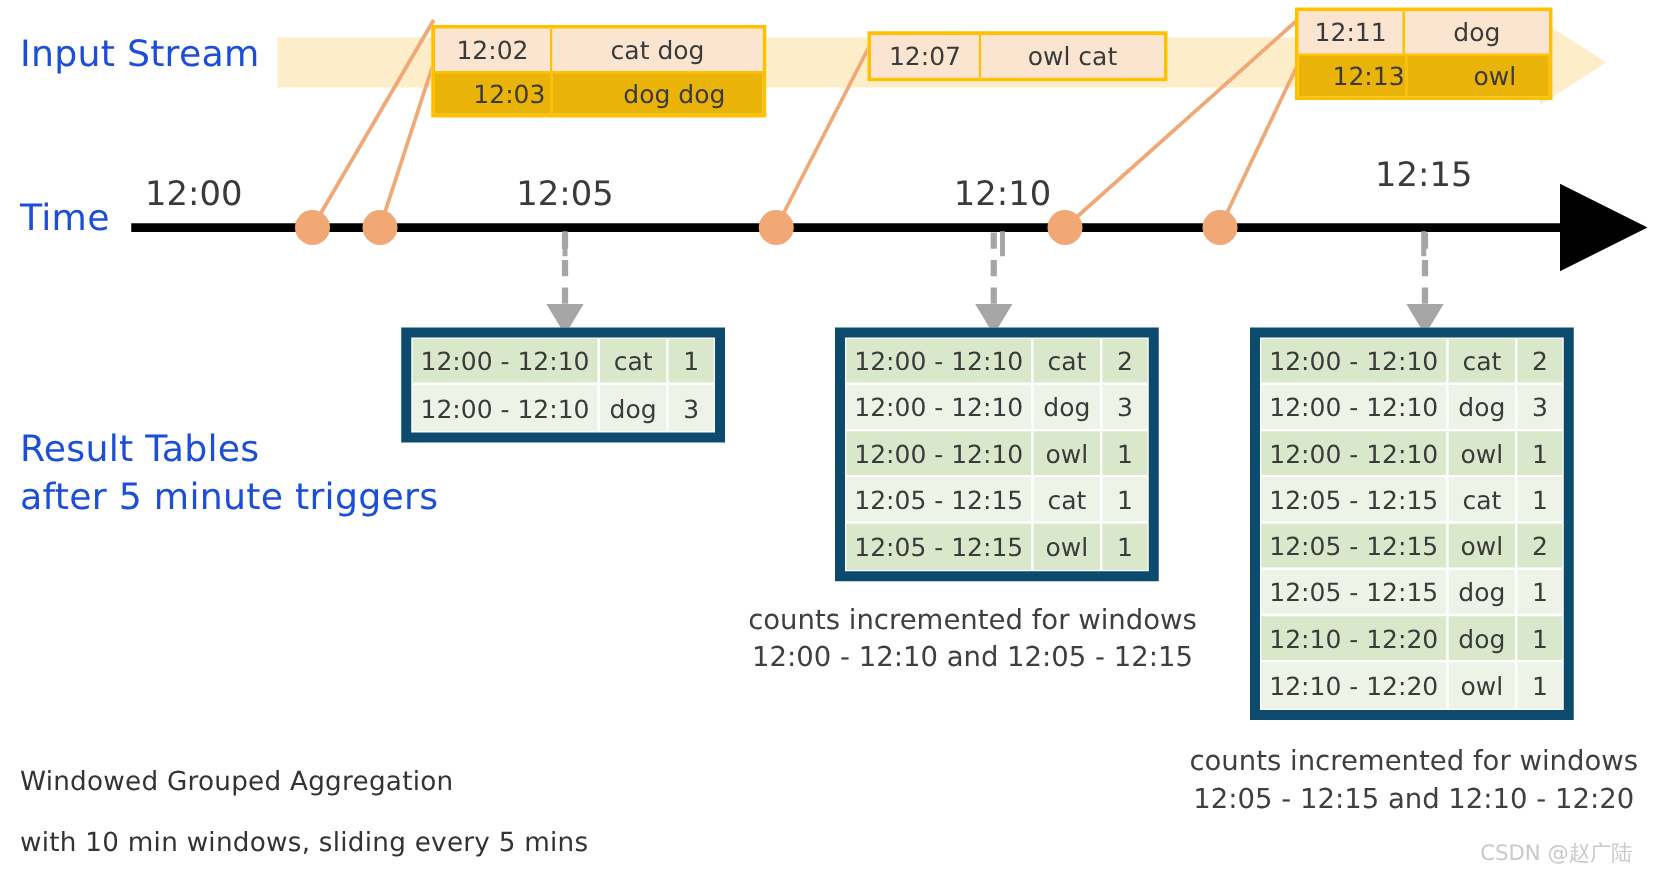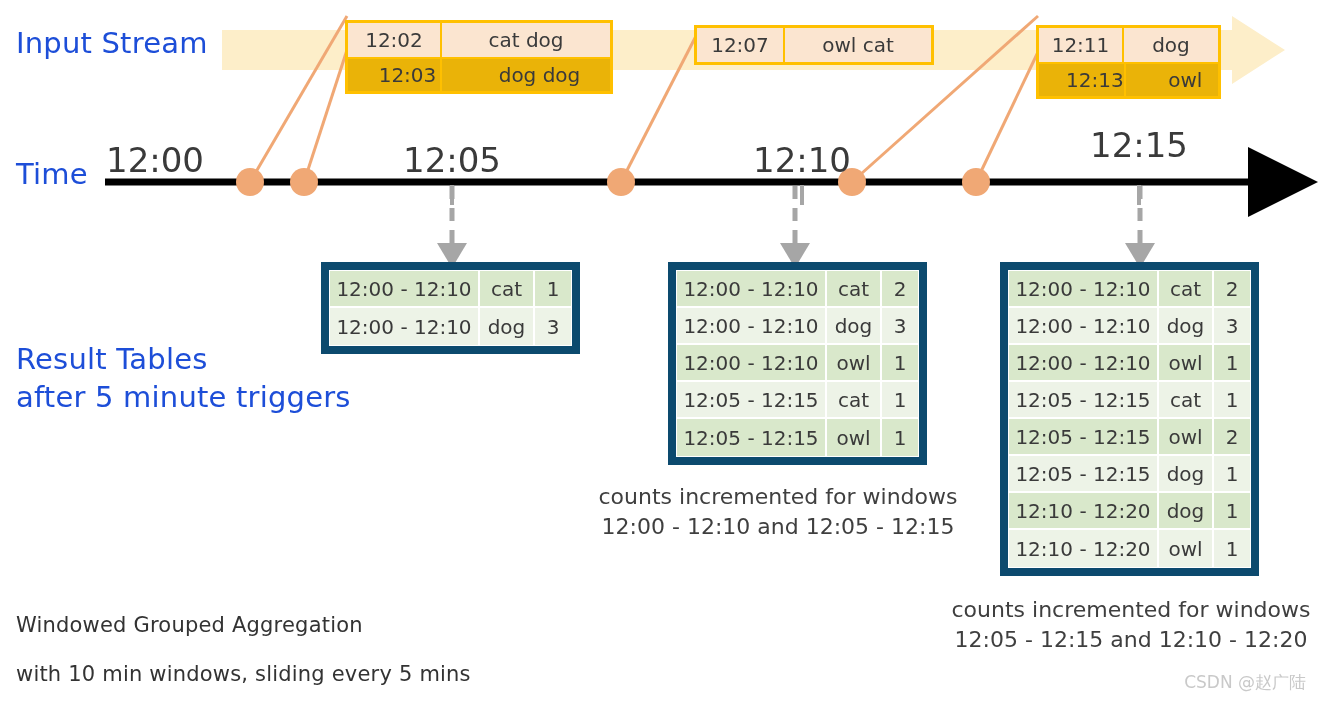--- a/index.html
+++ b/index.html
@@ -41,21 +41,21 @@
   }
   #bottom-title {
     left: 16px; top: 601px;
     font-size: 21px;
     line-height: 49px;
     color: #333333;
   }
 
   .tick-label {
     position: absolute;
-    font-size: 34px;
+    font-size: 27px;
     color: #3a3a3a;
     white-space: nowrap;
     transform: translateX(-50%);
   }
 
   .caption {
     position: absolute;
     font-size: 22px;
     line-height: 30px;
     color: #3f3f3f;
@@ -211,21 +211,21 @@
           <div class="ev-cell ev-time" style="flex: 0 0 94px;">12:03</div>
           <div class="ev-cell ev-words" style="flex: 1 1 auto;">dog dog</div>
         </div>
       </div>
       <div class="event-box" style="left: 694px; top: 25px; width: 240px;">
         <div class="event-row odd">
           <div class="ev-cell ev-time" style="flex: 0 0 88px;">12:07</div>
           <div class="ev-cell ev-words" style="flex: 1 1 auto;">owl cat</div>
         </div>
       </div>
-      <div class="event-box" style="left: 1036px; top: 6px; width: 185px; margin-top: 19px;">
+      <div class="event-box" style="left: 1036px; top: 6px; width: 206px;">
         <div class="event-row odd">
           <div class="ev-cell ev-time" style="flex: 0 0 85px;">12:11</div>
           <div class="ev-cell ev-words" style="flex: 1 1 auto;">dog</div>
         </div>
         <div class="event-row even">
           <div class="ev-cell ev-time" style="flex: 0 0 85px;">12:13</div>
           <div class="ev-cell ev-words" style="flex: 1 1 auto;">owl</div>
         </div>
       </div>
     </div>

